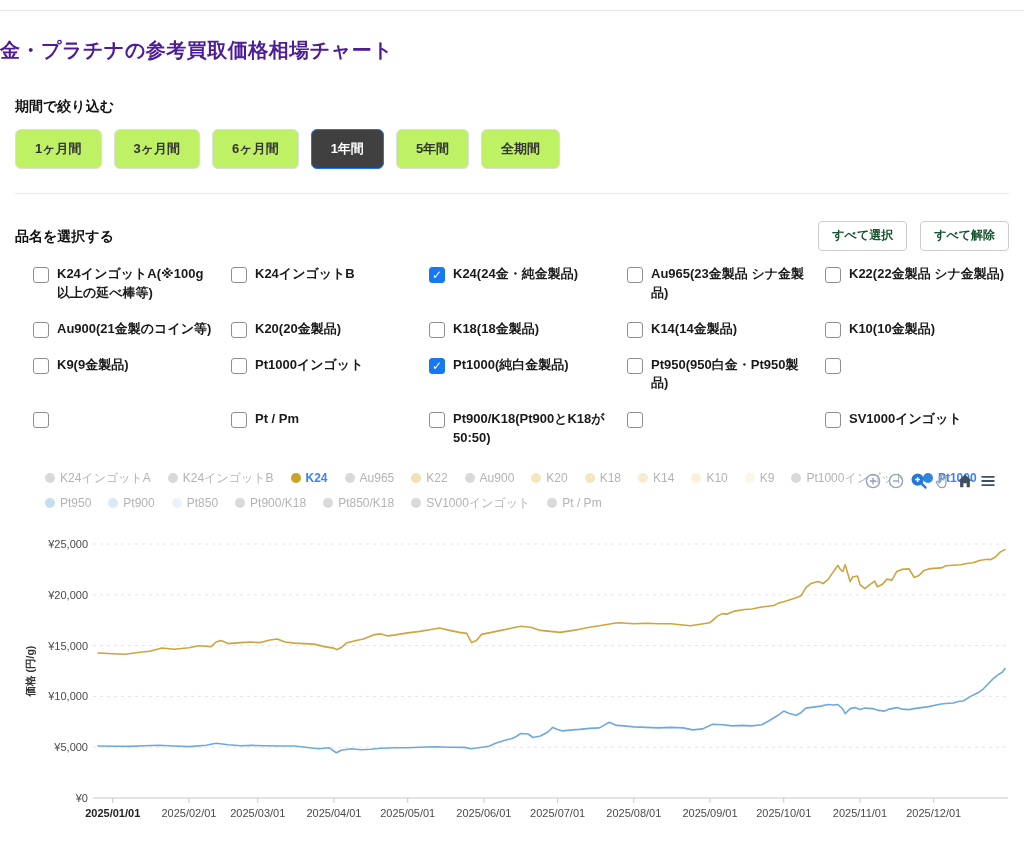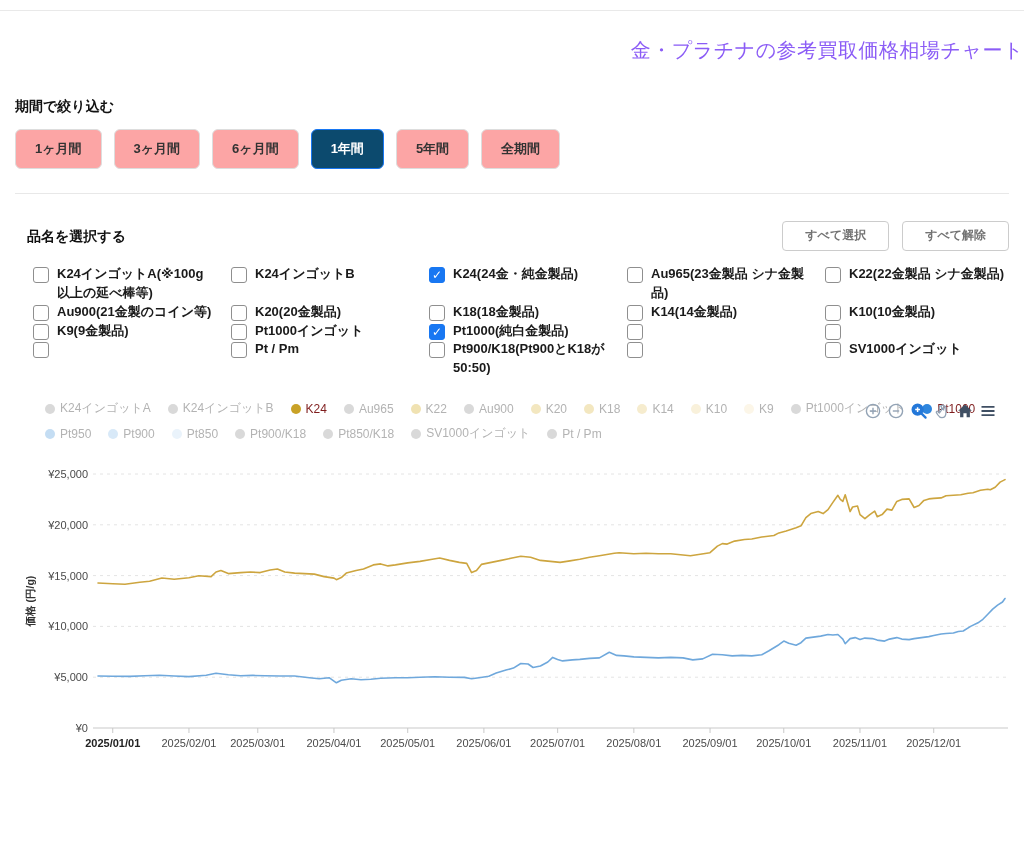--- a/index.html
+++ b/index.html
@@ -3,60 +3,60 @@
 <meta charset="utf-8">
 <style>
   html,body{margin:0;padding:0;}
   body{
     width:1024px;height:854px;overflow:hidden;background:#fff;
     font-family:"Liberation Sans","DejaVu Sans",sans-serif;color:#1a1a1a;
     position:relative;
   }
   .top-rule{border-top:1px solid #e9e9e9;margin-top:10px;}
   .page-title{
-    text-align:right;font-size:20px;font-weight:normal;margin:26px 0 0;
-    letter-spacing:.5px;color:#8b5cf6;
+    text-align:left;font-size:20px;font-weight:bold;margin:26px 0 0;
+    letter-spacing:.5px;color:#4c1d95;
   }
   .section-heading{font-size:14px;font-weight:bold;margin:34px 0 13px 15px;color:#111;}
   #period-buttons{display:flex;gap:12px;margin-left:15px;}
   .period-btn{
     height:40px;padding:0 19px;display:flex;align-items:center;justify-content:center;
-    background:#fca5a5;border:1px solid #ddd;border-radius:6px;
+    background:#bef264;border:1px solid #ddd;border-radius:6px;
     font-size:13px;font-weight:bold;color:#333;cursor:pointer;box-sizing:border-box;
   }
-  .period-btn.selected{background:#0c4a6e;border-color:#1877F2;color:#fff;}
+  .period-btn.selected{background:#404040;border-color:#1877F2;color:#fff;}
   .divider{border:none;border-top:1px solid #e8e8e8;margin:24px 15px 0;}
   .items-header{display:flex;align-items:center;margin:0 15px;}
-  .items-header .section-heading{margin:34px 0 13px 12px;flex:1;}
+  .items-header .section-heading{margin:34px 0 13px 0;flex:1;}
   .small-btn{
-    height:30px;padding:0 22px;margin-left:13px;align-self:center;margin-top:18px;
-    font-size:12px;font-weight:bold;color:#737373;background:#fff;
+    height:30px;padding:0 13px;margin-left:13px;align-self:center;margin-top:18px;
+    font-size:12px;font-weight:bold;color:#14532d;background:#fff;
     border:1px solid #ccc;border-radius:4px;cursor:pointer;
   }
   #checkbox-grid{
     display:grid;grid-template-columns:repeat(5,198px);
-    margin:6px 0 0 33px;align-items:start;
+    margin:6px 0 0 33px;row-gap:17px;align-items:start;
   }
   .cb-item{display:flex;font-size:13px;font-weight:bold;line-height:1.45;padding-right:16px;cursor:pointer;color:#1a1a1a;}
   .cb-box{
     width:16px;height:16px;box-sizing:border-box;flex:none;margin:2px 8px 0 0;
     border:1px solid #8f8f8f;border-radius:3px;background:#fff;
     display:flex;align-items:center;justify-content:center;
     font-size:12px;color:#fff;line-height:1;
   }
   .cb-box.checked{background:#1877F2;border-color:#1877F2;}
   .chart-area{position:relative;margin-top:4px;}
   .chart-toolbar{position:absolute;top:2px;right:27px;display:flex;gap:5px;align-items:center;}
   .tb-icon{width:18px;height:18px;cursor:pointer;display:block;}
   #legend{
     margin:22px 30px 0 45px;display:flex;flex-wrap:wrap;
     column-gap:17px;row-gap:8px;font-size:12px;align-items:center;
   }
   .lg-item{display:flex;align-items:center;gap:5px;color:#b3b3b3;cursor:pointer;white-space:nowrap;justify-content:flex-end;}
-  .lg-item.active{color:#7f1d1d;font-weight:normal;}
+  .lg-item.active{color:#3b82f6;font-weight:bold;}
   .lg-dot{width:10px;height:10px;border-radius:50%;flex:none;}
   #chart{display:block;margin-top:2px;}
 </style>
 </head>
 <body>
 
 <div class="top-rule"></div>
 
 <h1 class="page-title">金・プラチナの参考買取価格相場チャート</h1>
 
@@ -128,20 +128,21 @@
       <label class="cb-item">
         <span class="cb-box"></span>
         <span>Pt1000インゴット</span>
       </label>
       <label class="cb-item">
         <span class="cb-box checked">✓</span>
         <span>Pt1000(純白金製品)</span>
       </label>
       <label class="cb-item">
         <span class="cb-box"></span>
+        <span>Pt950(950白金・Pt950製品)</span>
       </label>
       <label class="cb-item">
         <span class="cb-box"></span>
       </label>
       <label class="cb-item">
         <span class="cb-box"></span>
       </label>
       <label class="cb-item">
         <span class="cb-box"></span>
         <span>Pt / Pm</span>

